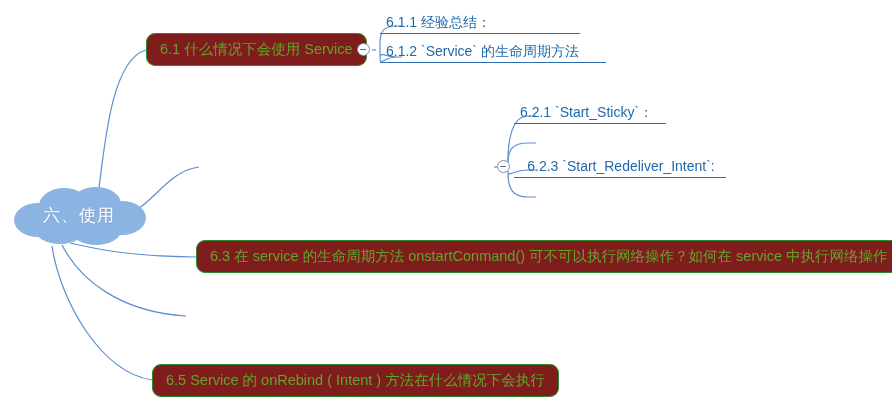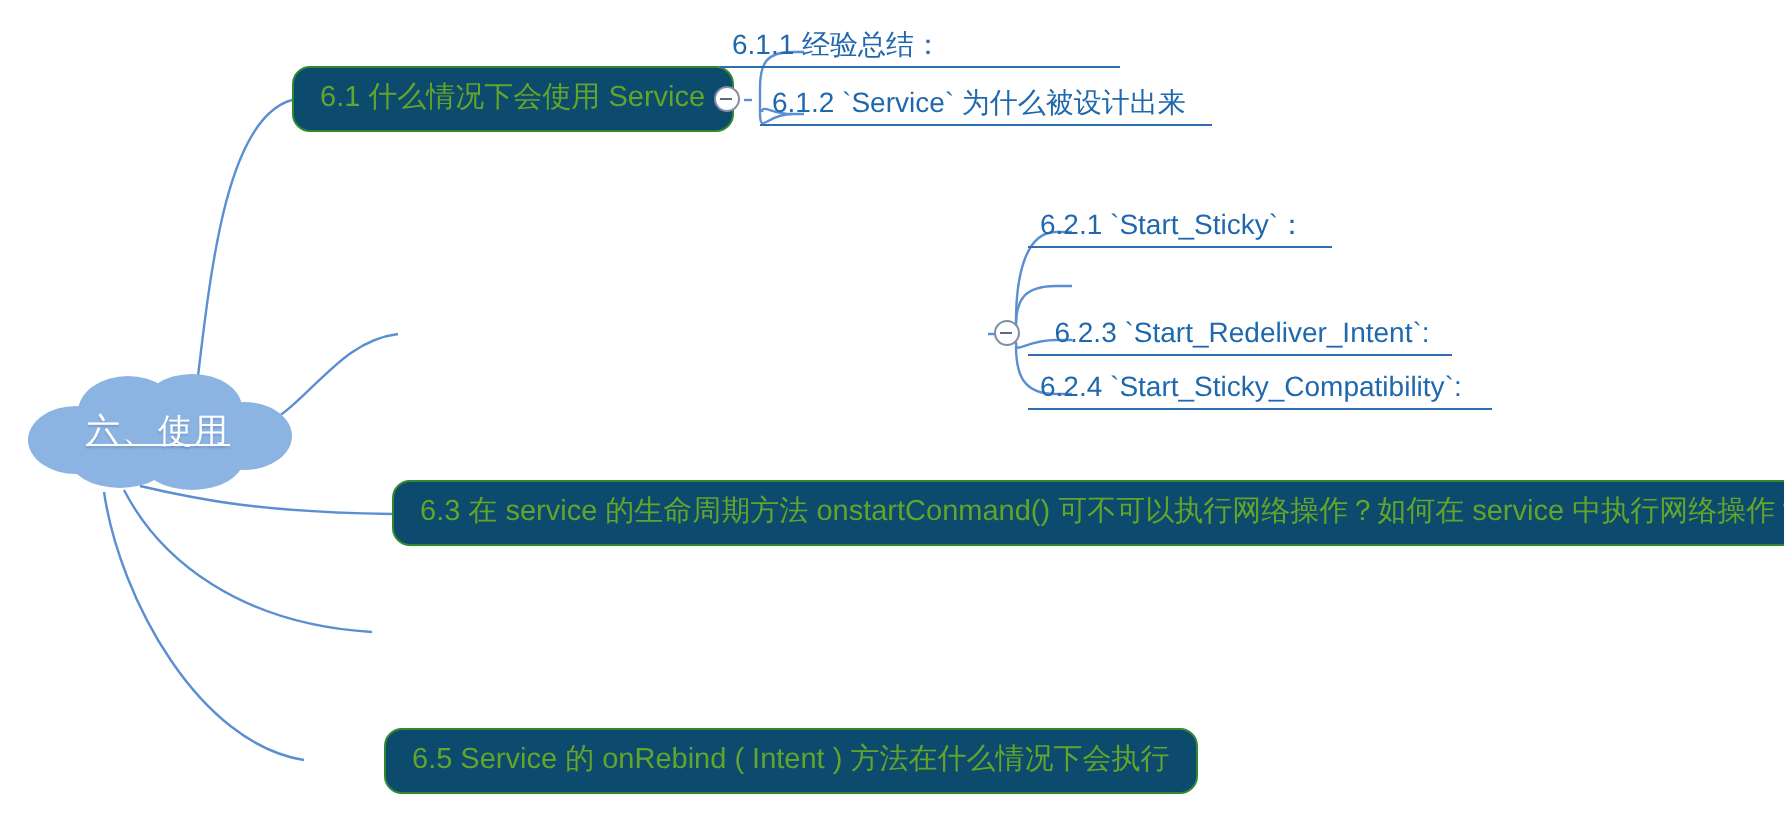--- a/index.html
+++ b/index.html
@@ -46,30 +46,29 @@
     width: 142px;
     height: 62px;
     display: flex;
     align-items: center;
     justify-content: center;
     color: #ffffff;
     font-size: 17px;
     letter-spacing: 1px;
     white-space: nowrap;
     text-shadow: 0 1px 1px rgba(80,110,160,.35);
-    text-decoration: underline;
   }
 
   
   .branch-node {
     position: absolute;
     box-sizing: border-box;
     border: 1.3px solid #2f8a2f;
     border-radius: 9px;
-    background: #0c4a6e;
+    background: #7f1d1d;
     color: #63a42b;
     font-size: 14.5px;
     line-height: 1;
     display: flex;
     align-items: center;
     white-space: nowrap;
     padding: 0 13px;
   }
 
   
@@ -151,41 +150,38 @@
       </g>
     </svg>
     <div class="root-label">六、使用</div>
   </div>
 
   <div class="branch-node" style="left:146px; top:33px; height:33px;">
     <span>6.1 什么情况下会使用 Service</span>
   </div>
   <div class="toggle" style="left:357px; top:43px;"></div>
 
-  <div class="leaf-node" style="left:360px; top:12px; height:22px; width:200px;">
+  <div class="leaf-node" style="left:380px; top:12px; height:22px; width:200px;">
     <span>6.1.1 经验总结：</span>
   </div>
   <div class="leaf-node" style="left:380px; top:41px; height:22px; width:226px;">
-    <span>6.1.2 `Service` 为什么被设计出来</span>
+    <span>6.1.2 `Service` 的生命周期方法</span>
   </div>
 
   <div class="toggle" style="left:497px; top:160px;"></div>
 
   <div class="leaf-node" style="left:514px; top:102px; height:22px; width:152px;">
     <span>6.2.1 `Start_Sticky`：</span>
   </div>
   <div class="leaf-node" style="left:514px; top:156px; height:22px; width:212px;justify-content:center;">
     <span>6.2.3 `Start_Redeliver_Intent`:</span>
   </div>
-  <div class="leaf-node" style="left:514px; top:183px; height:22px; width:232px;">
-    <span>6.2.4 `Start_Sticky_Compatibility`:</span>
-  </div>
 
   <div class="branch-node" style="left:196px; top:240px; height:33px;">
     <span>6.3 在 service 的生命周期方法 onstartConmand() 可不可以执行网络操作？如何在 service 中执行网络操作？</span>
   </div>
 
 
-  <div class="branch-node" style="left:152px; top:364px; height:33px;margin-left:40px;">
+  <div class="branch-node" style="left:152px; top:364px; height:33px;">
     <span>6.5 Service 的 onRebind ( Intent ) 方法在什么情况下会执行</span>
   </div>
 
 </div>
 
 </body></html>

